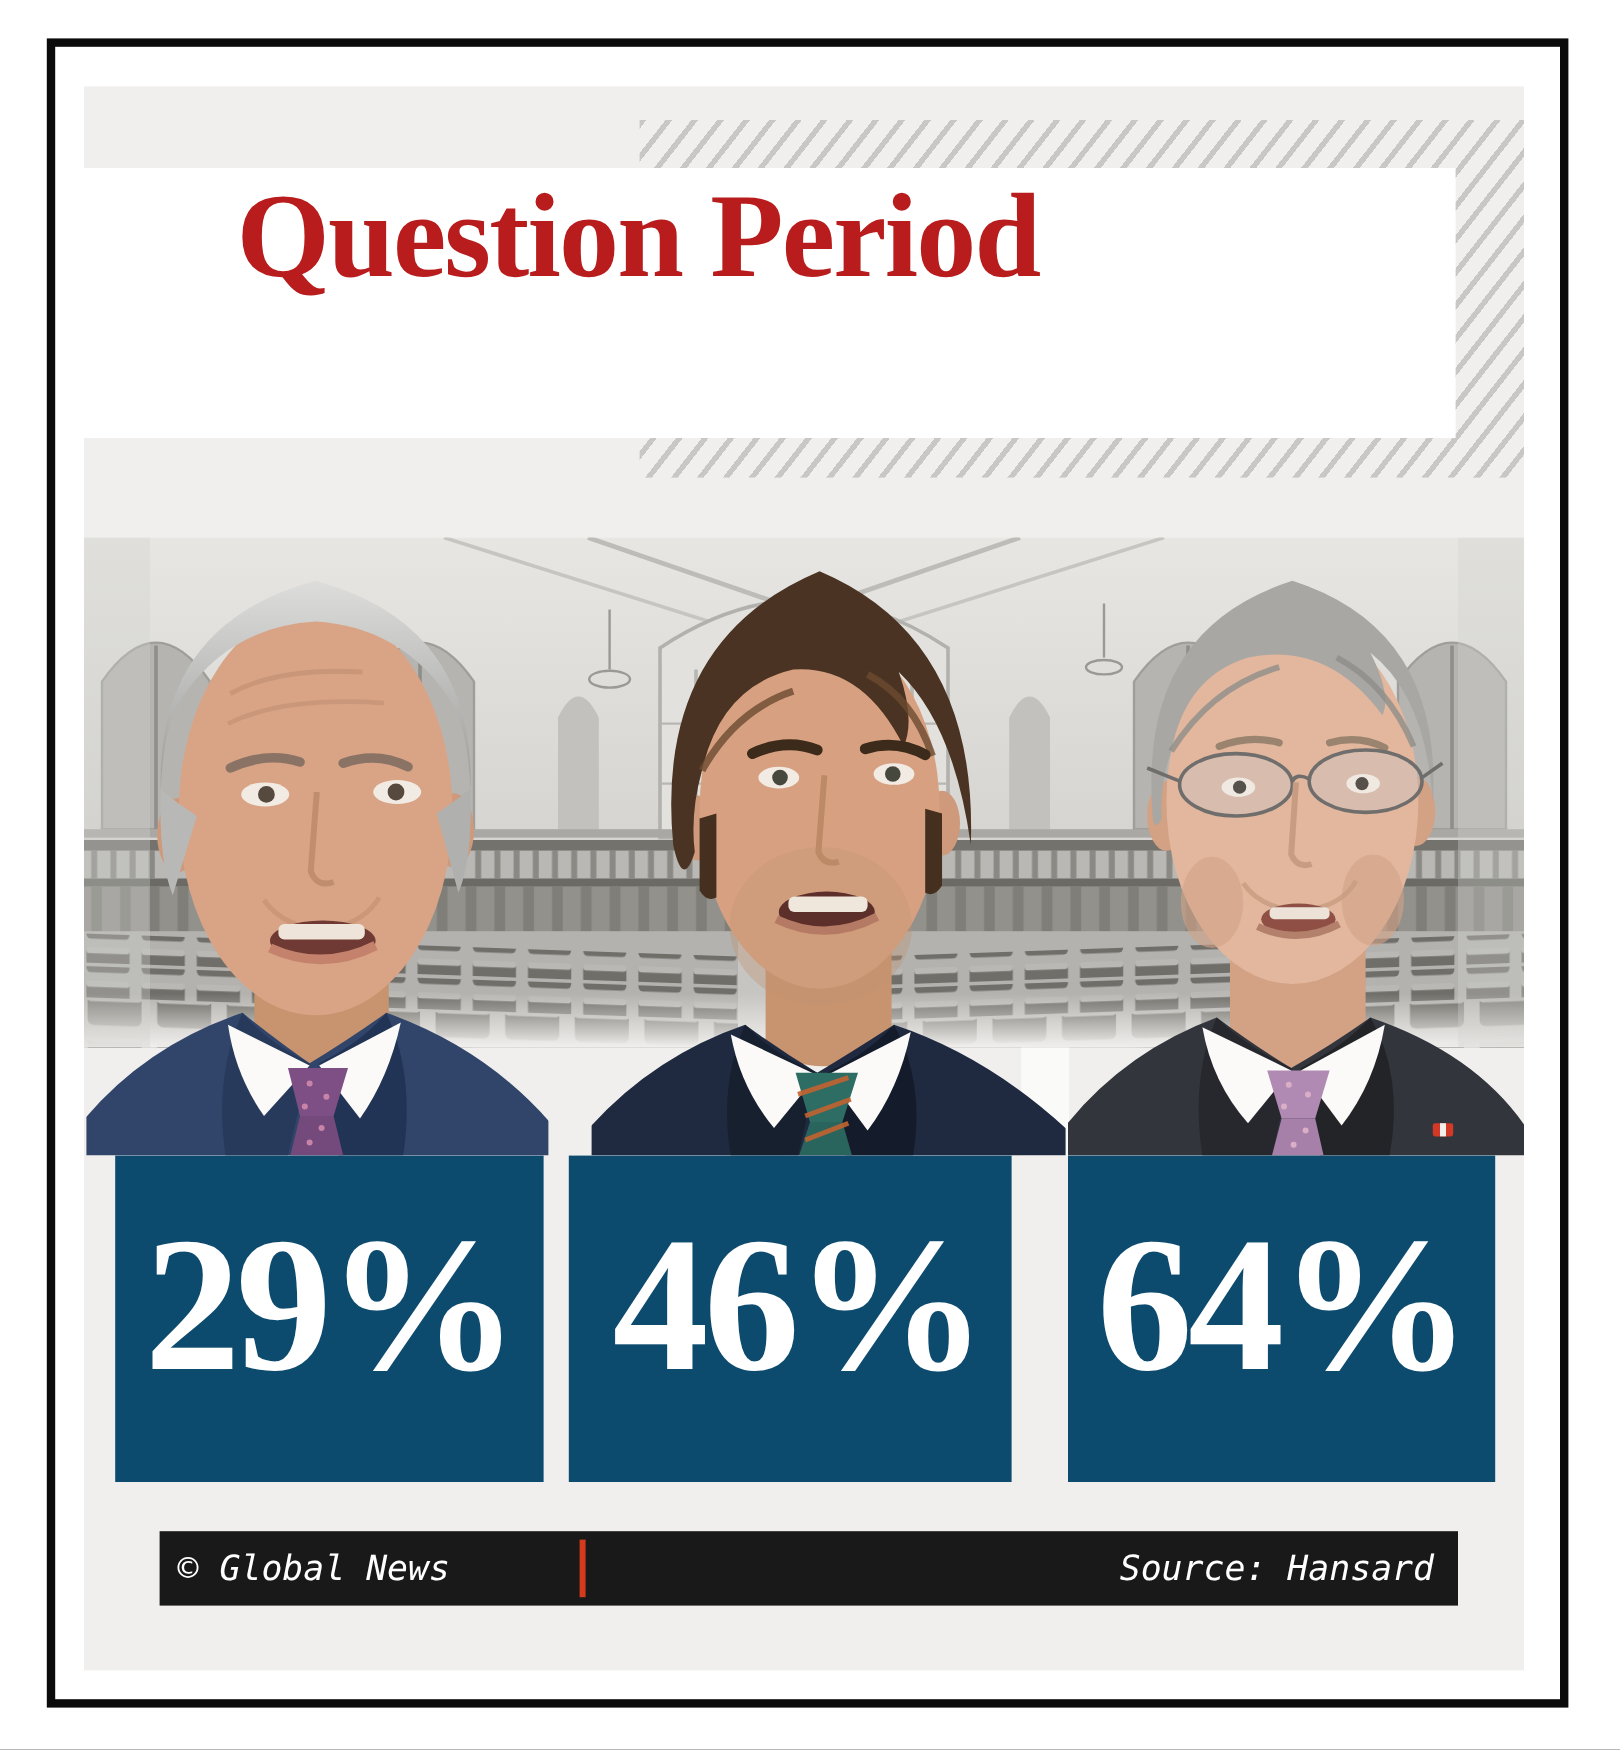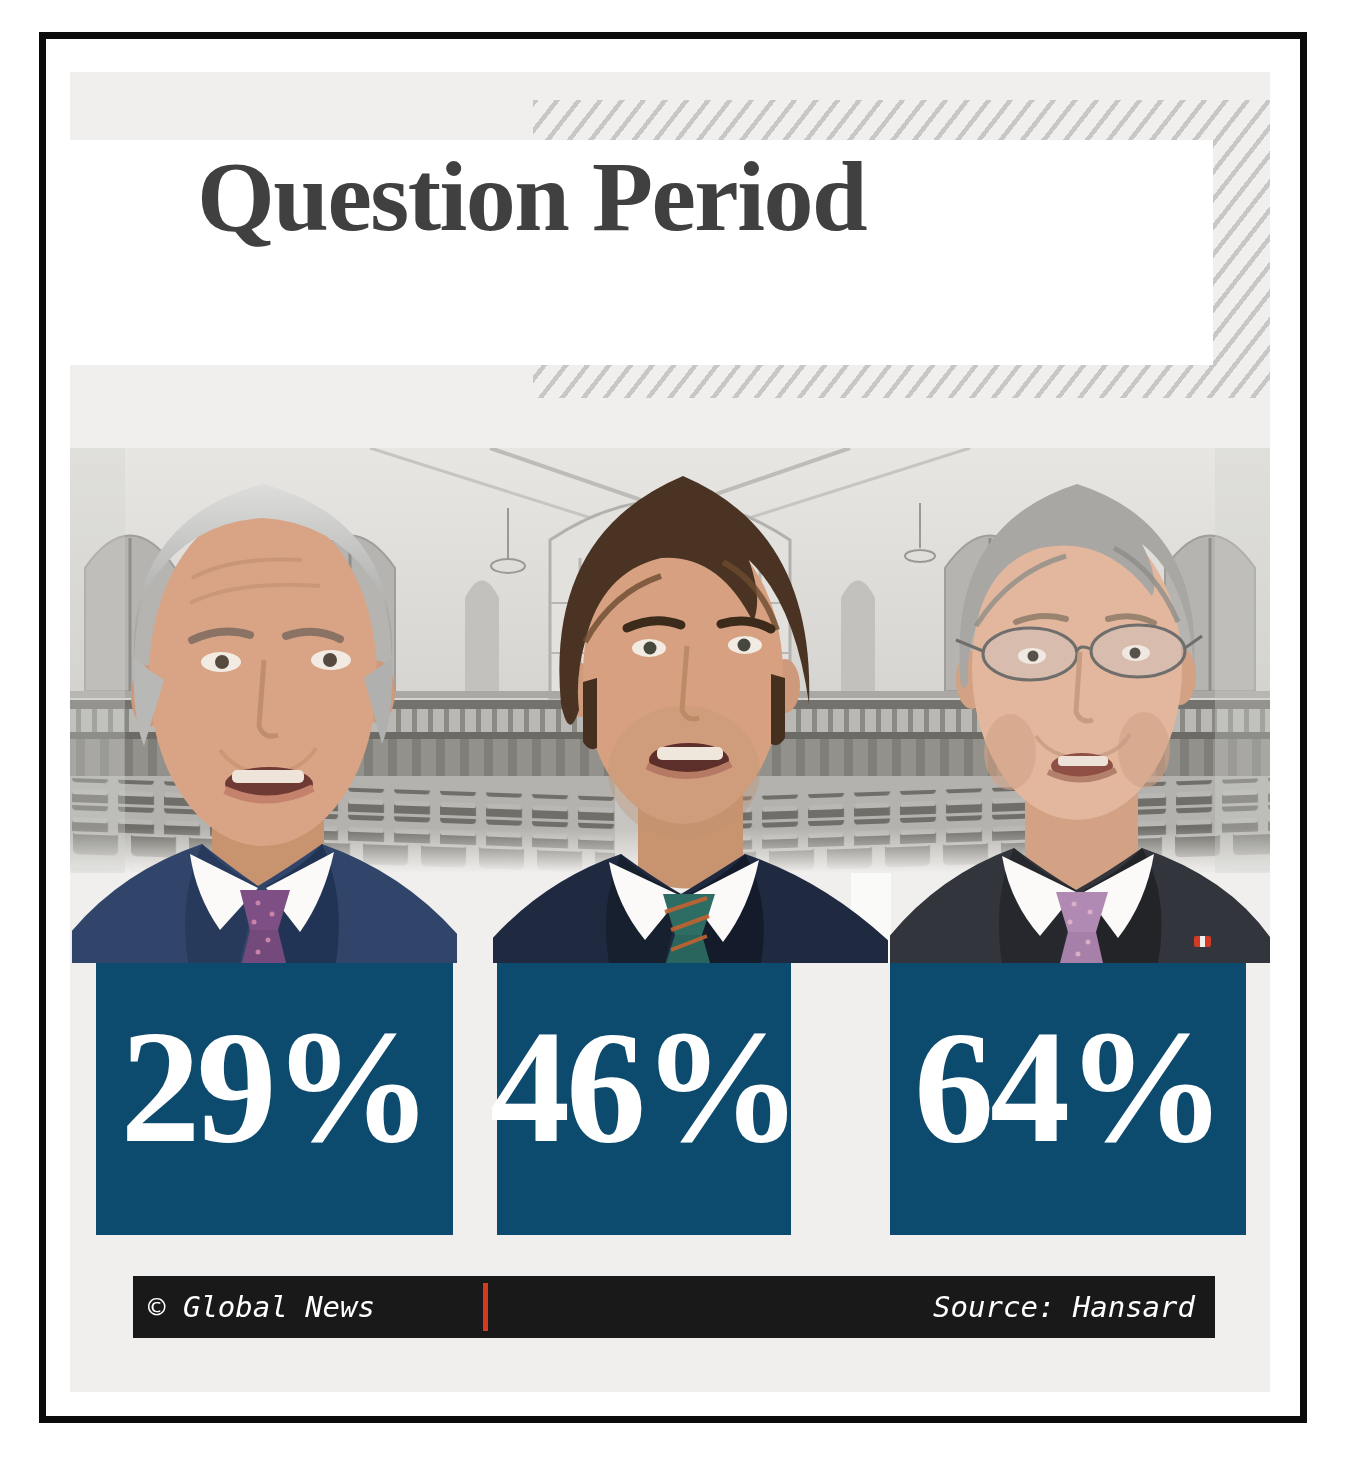--- a/index.html
+++ b/index.html
@@ -18,39 +18,39 @@
   .hatch{
     position:absolute;left:463px;top:28px;width:737px;height:298px;
     background:repeating-linear-gradient(128deg,#c8c7c6 0px,#c8c7c6 4.5px,rgba(0,0,0,0) 4.5px,rgba(0,0,0,0) 17px);
   }
   .title-band{
     position:absolute;left:0;top:68px;width:1143px;height:225px;background:#ffffff;
   }
   .title-text{
     position:absolute;left:127px;top:4px;margin:0;
     font-family:"Liberation Serif",serif;font-weight:bold;
-    font-size:100px;line-height:106px;letter-spacing:-1.5px;color:#404040;
+    font-size:100px;line-height:106px;letter-spacing:-1.5px;color:#b91c1c;
     white-space:nowrap;
   }
   .photo{position:absolute;left:0;top:376px;width:1200px;height:425px;}
   .photo-artifact{position:absolute;left:781px;top:801px;width:40px;height:90px;background:#fafaf8;}
   .figure{position:absolute;}
   .fig-left{left:2px;top:356px;width:385px;height:535px;}
   .fig-center{left:423px;top:370px;width:395px;height:521px;}
   .fig-right{left:820px;top:358px;width:380px;height:533px;}
   .stat-box{
     position:absolute;top:891px;height:272px;background:#0c4a6e;
     display:flex;align-items:center;justify-content:center;
   }
   .stat-box .pct{
     font-family:"Liberation Serif",serif;font-weight:bold;font-size:160px;
     letter-spacing:-4px;color:#ffffff;transform:translateY(-12px);
   }
   .box-1{left:26px;width:357px;}
-  .box-2{left:427px;width:294px;}
+  .box-2{left:404px;width:357px;padding-left:12px;}
   .box-3{left:820px;width:356px;}
   .footer-bar{
     position:absolute;left:63px;top:1204px;width:1082px;height:62px;background:#191919;
     display:flex;align-items:center;justify-content:space-between;
     font-family:"DejaVu Sans Mono","Liberation Mono",monospace;
     font-size:29px;color:#ffffff;font-style:italic;
   }
   .footer-credit{padding-left:15px;}
   .footer-source{padding-right:20px;}
   .footer-divider{

